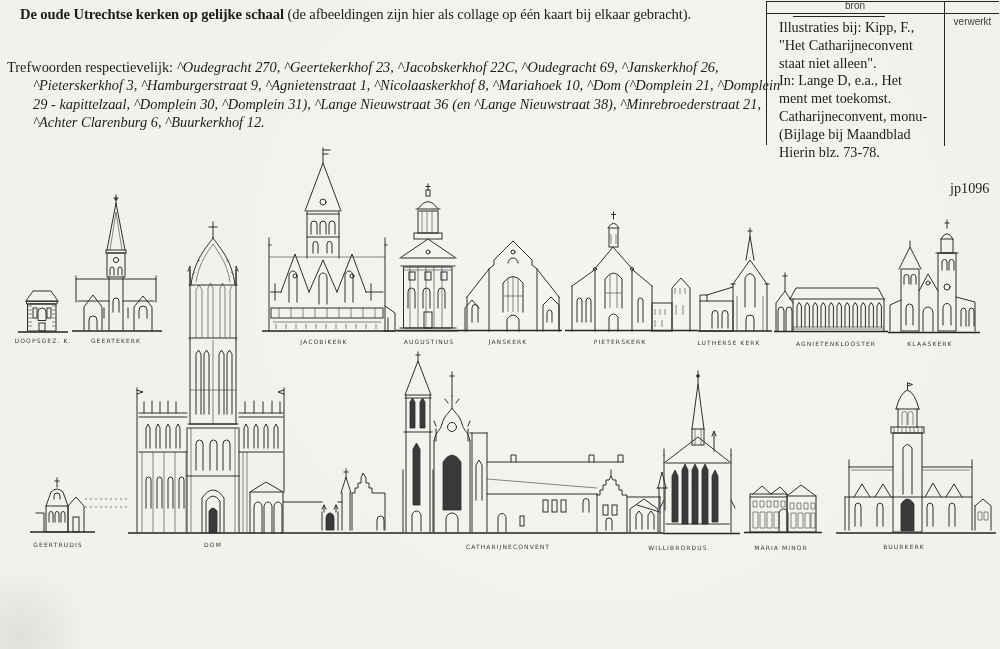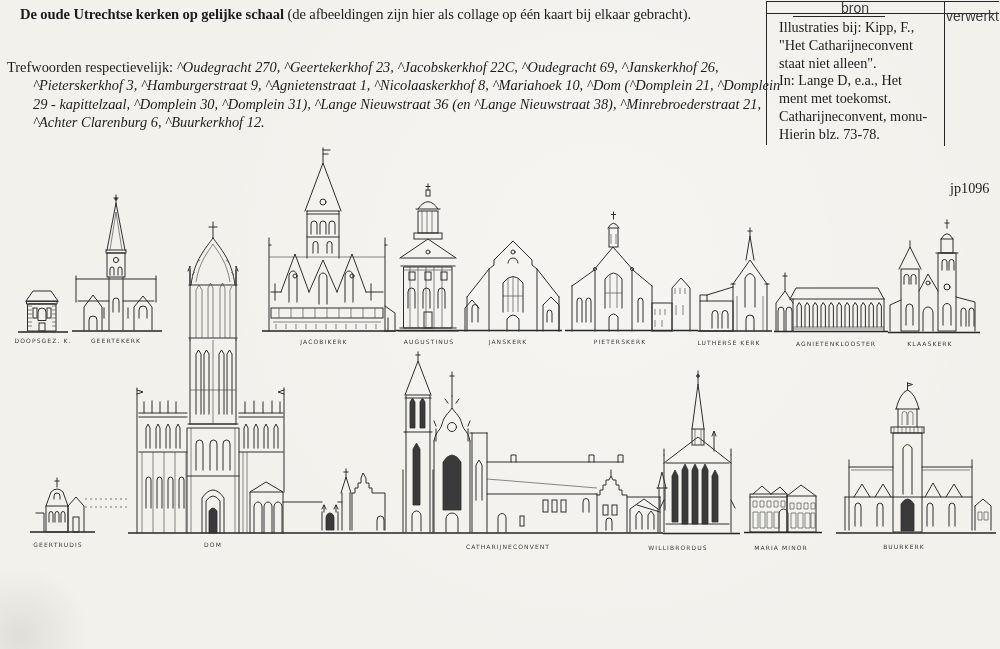--- a/index.html
+++ b/index.html
@@ -10,21 +10,21 @@
           radial-gradient(circle at 60% 40%, rgba(255,255,255,.25), rgba(255,255,255,0) 60%),
           #f2f1ec;
         color:#1c1c1c;}
   .abs{position:absolute;}
   .title-line{font-size:14.6px;white-space:nowrap;letter-spacing:-0.1px;}
   .b{font-weight:bold;}
   .kw{font-size:14.4px;line-height:18.4px;font-style:italic;}
   .kw .lead{font-style:normal;}
   .bibline{font-size:14.2px;line-height:17.8px;white-space:pre;}
   .it{}
-  .colhead{font-family:"Liberation Sans",sans-serif;font-size:14px;color:#3c3c3c;text-align:center;}
+  .colhead{font-family:"Liberation Sans",sans-serif;font-size:10px;color:#3c3c3c;text-align:center;}
   .rule{position:absolute;background:#262626;}
   .chlabel{position:absolute;transform:translateX(-50%);font-family:"DejaVu Sans",sans-serif;
            font-size:6px;letter-spacing:1.1px;color:#3a3a3a;white-space:nowrap;}
   svg .k{stroke:#2e2e2e;stroke-width:1;fill:none;stroke-linecap:square;}
   svg .thin{stroke:#3a3a3a;stroke-width:.6;fill:none;}
   svg .kf{stroke:#2e2e2e;stroke-width:.8;fill:#3a3a3a;}
   svg .g{stroke:#262626;stroke-width:1.6;fill:none;}
   svg .dash{stroke:#4a4a4a;stroke-width:.7;fill:none;stroke-dasharray:2,3;}
 </style>
 </head>
@@ -35,29 +35,30 @@
   <div class="abs title-line" style="left:20px;top:6px"><span class="b">De oude Utrechtse kerken op gelijke schaal</span><span> (de afbeeldingen zijn hier als collage op één kaart bij elkaar gebracht).</span></div>
 
   <div class="abs kw" style="left:7px;top:58px;width:756px;padding-left:26px;text-indent:-26px"><span class="lead">Trefwoorden respectievelijk: </span><span>^Oudegracht 270, ^Geertekerkhof 23, ^Jacobskerkhof 22C, ^Oudegracht 69, ^Janskerkhof 26, ^Pieterskerkhof 3, ^Hamburgerstraat 9, ^Agnietenstraat 1, ^Nicolaaskerkhof 8, ^Mariahoek 10, ^Dom (^Domplein 21, ^Domplein 29 - kapittelzaal, ^Domplein 30, ^Domplein 31), ^Lange Nieuwstraat 36 (en ^Lange Nieuwstraat 38), ^Minrebroederstraat 21, ^Achter Clarenburg 6, ^Buurkerkhof 12.</span></div>
 
   <div class="rule" style="left:766px;top:1px;width:233px;height:1.4px"></div>
   <div class="rule" style="left:766px;top:1px;width:1.4px;height:144px"></div>
   <div class="rule" style="left:944px;top:1px;width:1.4px;height:145px"></div>
   <div class="rule" style="left:766px;top:13px;width:233px;height:1px"></div>
   <div class="rule" style="left:793px;top:15.5px;width:92px;height:1.4px"></div>
   <div class="abs colhead" style="left:766px;top:0px;width:178px">bron</div>
-  <div class="abs colhead" style="left:945px;top:8px;width:55px">verwerkt</div>
+  <div class="abs colhead" style="left:945px;top:16px;width:55px">verwerkt</div>
 
   <div class="abs" style="left:779px;top:19px;width:162px">
     <div class="bibline">Illustraties bij: Kipp, F.,</div>
     <div class="bibline">"Het Catharijneconvent</div>
     <div class="bibline">staat niet alleen".</div>
     <div class="bibline"><span>In: Lange D, e.a., </span><span class="it">Het</span></div>
     <div class="bibline it">ment met toekomst.</div>
     <div class="bibline it">Catharijneconvent, monu-</div>
+    <div class="bibline">(Bijlage bij Maandblad</div>
     <div class="bibline">Hierin blz. 73-78.</div>
   </div>
   <div class="abs bibline" style="left:950px;top:180px">jp1096</div>
 
   <svg class="abs" style="left:0;top:0" width="1000" height="649" viewBox="0 0 1000 649">
 
     <path class="g" d="M18,332 H68 M72,331 H162 M262,331 H396 M396,330.5 H462 M460,330.5 H562 M565,330.5 H698 M698,331 H772 M774,331.5 H888 M888,332.5 H980"></path>
     <path class="g" d="M30,532 H95 M128,533 H663 M663,533.5 H740 M744,532.5 H822 M836,533 H996"></path>
 
     <g>

